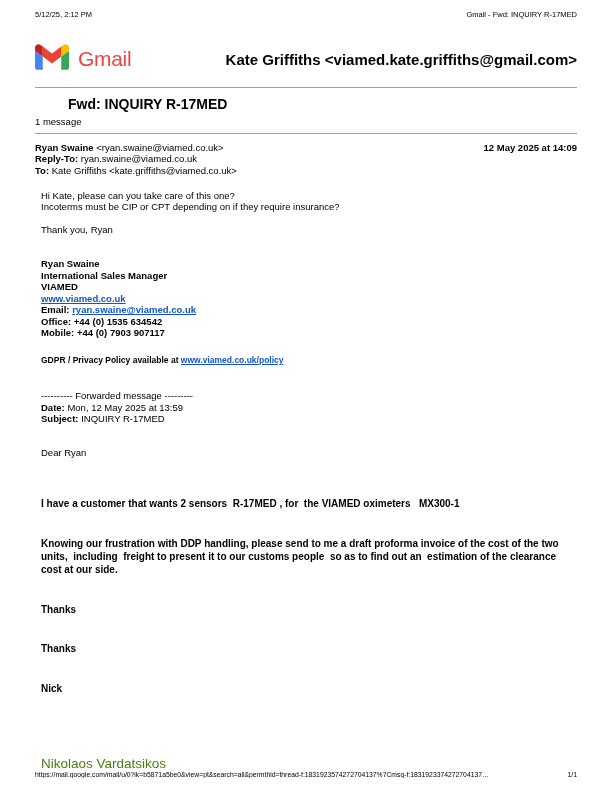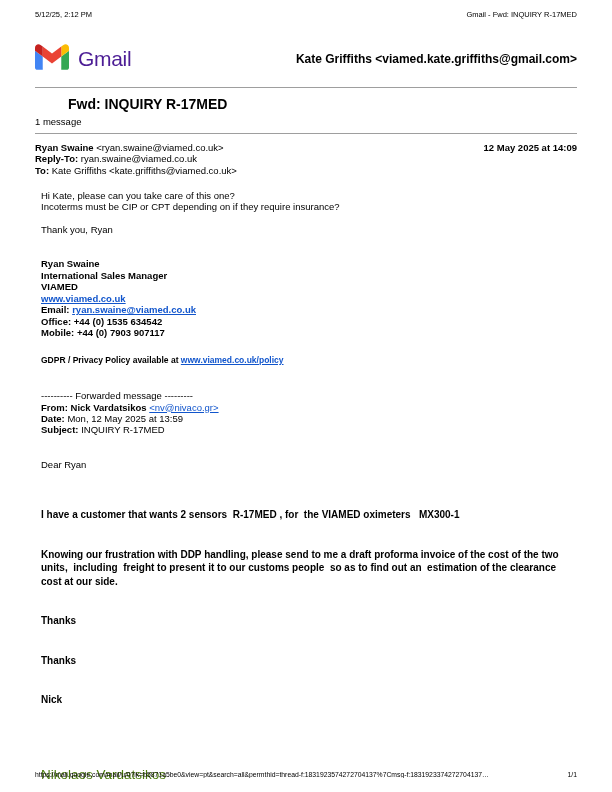--- a/index.html
+++ b/index.html
@@ -10,22 +10,22 @@
   }
   .page { padding:10px 35px 0 35px; }
 
   
   .print-header { position:relative; font-size:7.5px; height:10px; color:#000; }
   .ph-title { position:absolute; left:0; right:0; text-align:right; }
 
   
   .brand-row { display:flex; align-items:center; justify-content:space-between; margin-top:24px; }
   .gmail-logo { display:flex; align-items:center; gap:9px; }
-  .gmail-word { font-size:21px; color:#4c1d95; letter-spacing:-0.3px; }
-  .account { font-size:12px; font-weight:bold; }
+  .gmail-word { font-size:21px; color:#ef4444; letter-spacing:-0.3px; }
+  .account { font-size:15px; font-weight:bold; }
 
   .rule { border:none; border-top:1px solid #9e9e9e; height:0; }
   .rule-top { margin-top:13px; }
   .rule-sub { margin-top:6px; }
 
   .subject { font-size:14px; font-weight:bold; margin-top:8px;padding-left:33px; }
   .msg-count { font-size:9.5px; margin-top:4px; }
 
   .msg-header { margin-top:8px; font-size:9.5px; line-height:11.3px; }
   .mh-row1 { display:flex; justify-content:space-between; }
@@ -115,23 +115,20 @@
       <div>Mobile: +44 (0) 7903 907117</div>
     </div>
 
     <div class="gdpr">
       <span>GDPR / Privacy Policy available at </span><a class="lnk">www.viamed.co.uk/policy</a>
     </div>
 
     <div class="fwd-header">
       <div>---------- Forwarded message ---------</div>
       <div>
-        <span class="b">From: </span><span class="b">Nick Vardatsikos </span><a class="lnk">&lt;nv@nivaco.gr&gt;</a>
-      </div>
-      <div>
         <span class="b">Date: </span><span>Mon, 12 May 2025 at 13:59</span>
       </div>
       <div>
         <span class="b">Subject: </span><span>INQUIRY R-17MED</span>
       </div>
     </div>
 
     <div class="greeting">Dear Ryan</div>
     <div class="fwd-body">
       <div>I have a customer that wants 2 sensors  R-17MED , for  the VIAMED oximeters   MX300-1</div>

